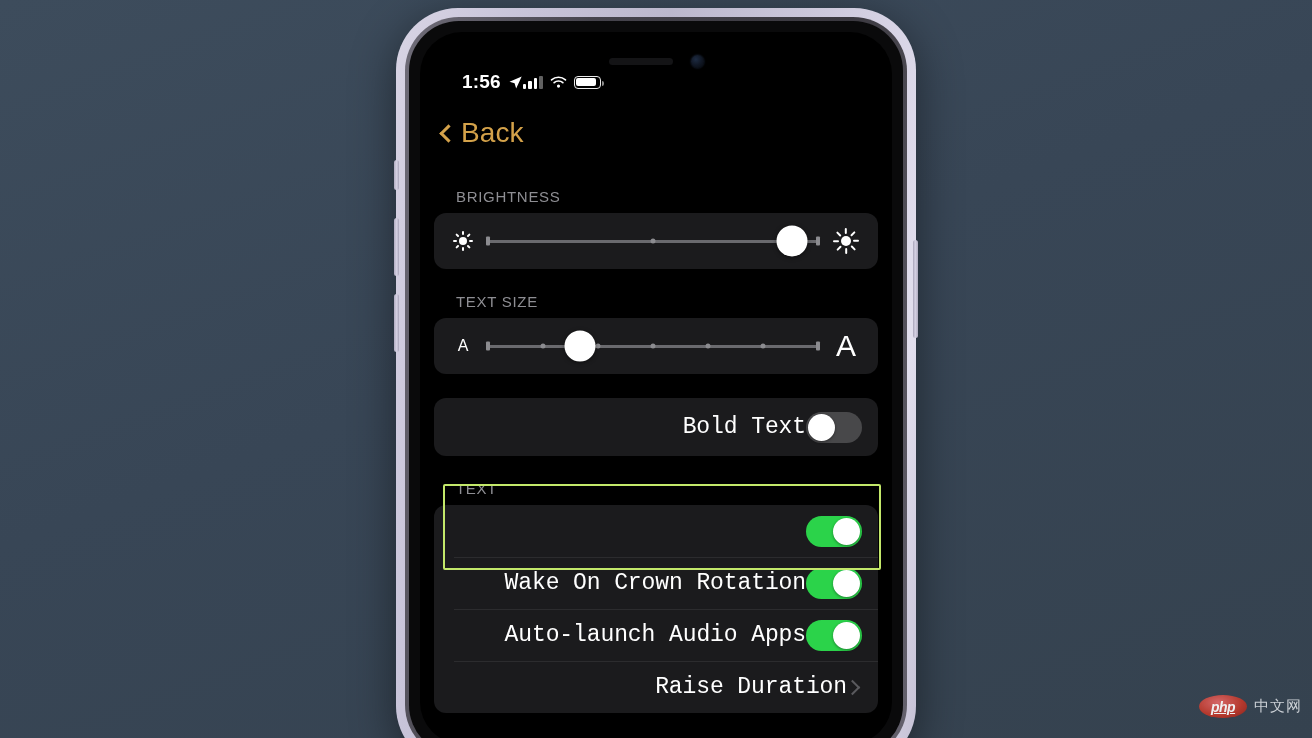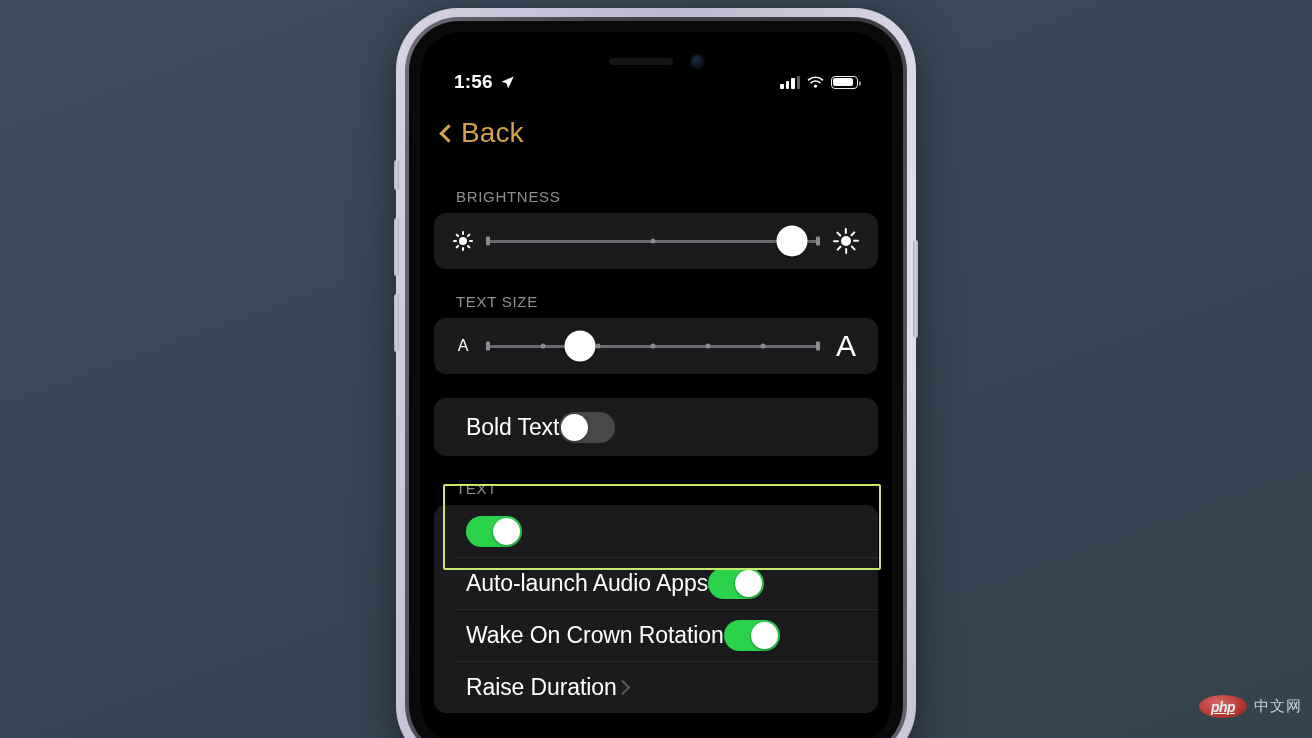--- a/index.html
+++ b/index.html
@@ -112,26 +112,25 @@
     height: 13px;
     border-radius: 50%;
     background: radial-gradient(circle at 38% 34%, #1d2b42 0%, #101724 50%, #07090d 100%);
     box-shadow: 0 0 2px rgba(60,90,140,0.55);
   }
 
   
   #status-bar {
     position: absolute;
     top: 36px;
-    left: 0;
+    left: 8px;
     width: 100%;
     height: 28px;
     display: flex;
     align-items: center;
-    justify-content: space-between;
     padding: 0 34px;
     color: #ffffff;
   }
   #status-left {
     display: flex;
     align-items: center;
     gap: 7px;
   }
   #status-time {
     font-size: 19px;
@@ -235,23 +234,24 @@
   .group {
     background: #1b1b1d;
     border-radius: 12px;
     overflow: hidden;
   }
 
   .row {
     position: relative;
     display: flex;
     align-items: center;
-    justify-content: flex-start;
+    justify-content: flex-end;
     min-height: 52px;
-    padding: 0 32px;
+    padding: 0 16px;
+    font-family: Liberation Mono, monospace;
   }
   .row + .row::before {
     content: "";
     position: absolute;
     left: 20px;
     right: 0;
     top: 0;
     height: 1px;
     background: #2c2c2e;
   }
@@ -550,32 +550,32 @@
       </div>
 
       <div class="section-header">TEXT</div>
       <div class="group">
         <div class="row">
           <span class="toggle on">
               <span class="knob"></span>
             </span>
         </div>
         <div class="row">
+          <span class="row-label">Wake On Crown Rotation</span>
+          <span class="toggle on">
+              <span class="knob"></span>
+            </span>
+        </div>
+        <div class="row">
           <span class="row-label">Auto-launch Audio Apps</span>
           <span class="toggle on">
               <span class="knob"></span>
             </span>
         </div>
         <div class="row">
-          <span class="row-label">Wake On Crown Rotation</span>
-          <span class="toggle on">
-              <span class="knob"></span>
-            </span>
-        </div>
-        <div class="row">
           <span class="row-label">Raise Duration</span>
           <span class="chevron"></span>
         </div>
       </div>
 
     </div>
   </div>
 </div>
 
 <div id="highlight-box" style="border-color: rgb(195, 232, 106);"></div>

